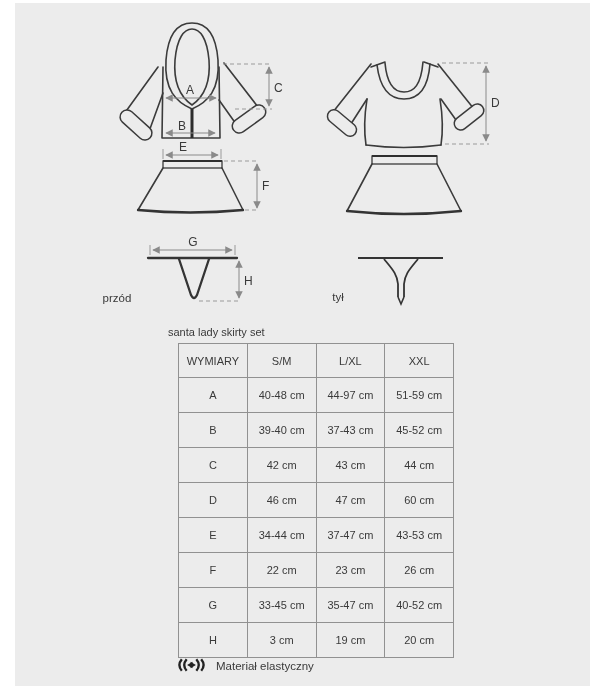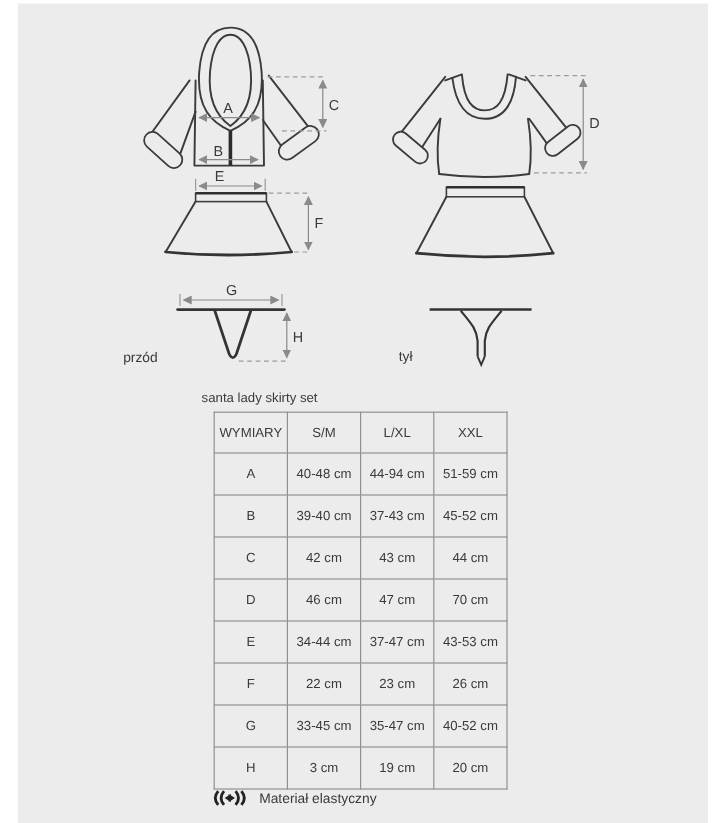--- a/index.html
+++ b/index.html
@@ -20,21 +20,21 @@
   .garment{stroke:#3b3b3b;stroke-width:1.6;fill:none;stroke-linecap:round;stroke-linejoin:round;}
   .garment-thick{stroke:#343434;stroke-width:2.3;fill:none;stroke-linecap:round;stroke-linejoin:round;}
   .cuff{stroke:#3b3b3b;stroke-width:1.5;fill:#ececec;}
   .measure{stroke:#8a8a8a;stroke-width:1;fill:none;}
   .dash{stroke:#9a9a9a;stroke-width:1;stroke-dasharray:4 3;fill:none;}
   .tick{stroke:#9a9a9a;stroke-width:1;}
   .chart-title{
     position:absolute;left:168px;top:326px;font-size:11px;color:#3a3a3a;
   }
   table.size-table{
-    position:absolute;left:178px;top:343px;width:245px;
+    position:absolute;left:178px;top:343px;width:276px;
     border-collapse:collapse;table-layout:fixed;
   }
   table.size-table td,table.size-table th{
     border:1px solid #919191;text-align:center;vertical-align:middle;
     font-size:11px;font-weight:normal;color:#3a3a3a;padding:0;
   }
   table.size-table th{height:33px;}
   table.size-table td{height:34px;}
   .footer{position:absolute;left:176px;top:658px;display:flex;align-items:center;gap:9px;justify-content:center;}
   .footer-note{font-size:11.5px;color:#3a3a3a;padding-top:1px;}
@@ -150,40 +150,40 @@
       <th>WYMIARY</th>
       <th>S/M</th>
       <th>L/XL</th>
       <th>XXL</th>
     </tr>
   </thead>
   <tbody>
     <tr>
       <td>A</td>
       <td>40-48 cm</td>
-      <td>44-94 cm</td>
+      <td>44-97 cm</td>
       <td>51-59 cm</td>
     </tr>
     <tr>
       <td>B</td>
       <td>39-40 cm</td>
       <td>37-43 cm</td>
       <td>45-52 cm</td>
     </tr>
     <tr>
       <td>C</td>
       <td>42 cm</td>
       <td>43 cm</td>
       <td>44 cm</td>
     </tr>
     <tr>
       <td>D</td>
       <td>46 cm</td>
       <td>47 cm</td>
-      <td>70 cm</td>
+      <td>60 cm</td>
     </tr>
     <tr>
       <td>E</td>
       <td>34-44 cm</td>
       <td>37-47 cm</td>
       <td>43-53 cm</td>
     </tr>
     <tr>
       <td>F</td>
       <td>22 cm</td>

